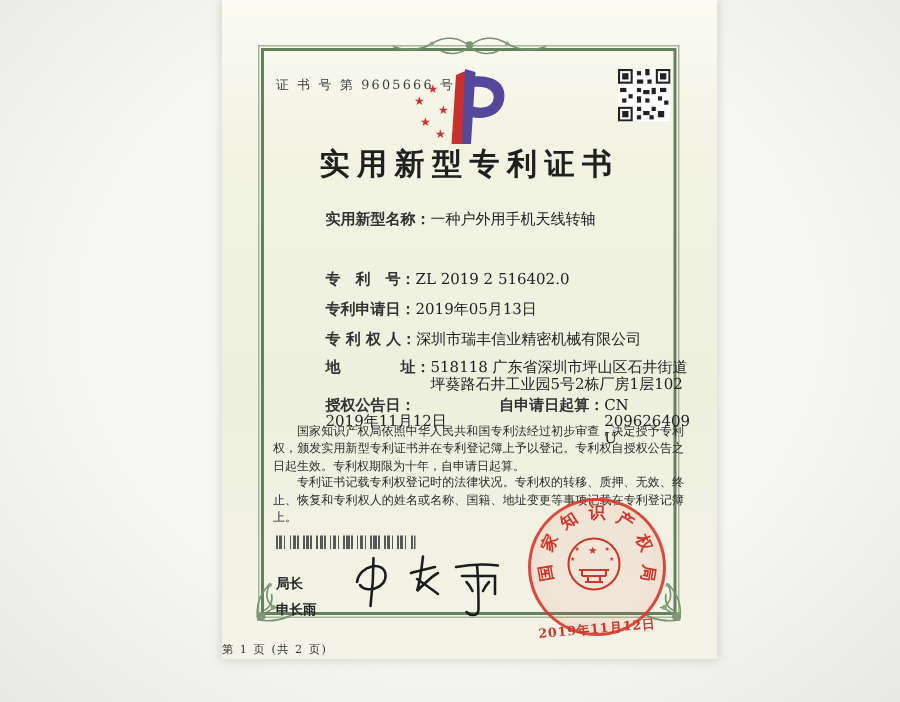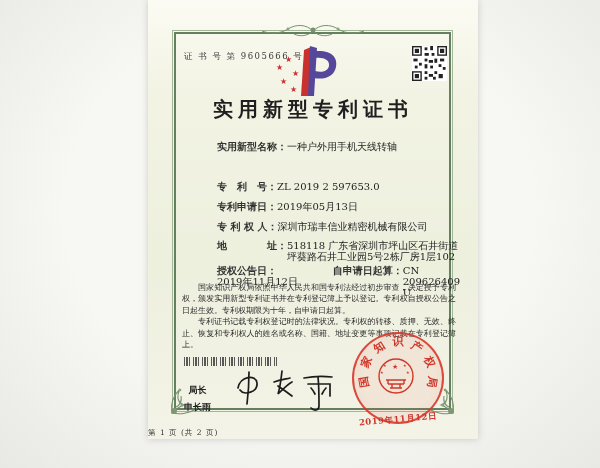--- a/index.html
+++ b/index.html
@@ -45,21 +45,21 @@
 
   .paras{position:absolute;left:34px;width:274px;top:282px;font-size:8px;
     line-height:11.4px;text-align:justify;color:#2b2b2b;}
   .paras p{margin:0;text-indent:2em;}
 
   .barcode{position:absolute;left:36px;top:357px;width:93px;height:9px;opacity:.85;
     background:repeating-linear-gradient(90deg,
       #3d3d3d 0,#3d3d3d 1px,transparent 1px,transparent 2px,
       #3d3d3d 2px,#3d3d3d 4px,transparent 4px,transparent 5px,
       #3d3d3d 5px,#3d3d3d 6px,transparent 6px,transparent 9px);}
-  .director{position:absolute;left:36px;top:382px;font-size:9px;line-height:17px;color:#222;font-weight:600;text-align:center;}
+  .director{position:absolute;left:36px;top:382px;font-size:9px;line-height:17px;color:#222;font-weight:600;}
   .signature{position:absolute;left:82px;top:366px;}
 
   .seal{position:absolute;left:200px;top:332px;width:100px;height:100px;}
   .seal-circle{position:absolute;left:4px;top:0;width:88px;height:88px;border-radius:50%;
     border:2.5px solid rgba(216,57,44,.9);
     background:radial-gradient(circle,rgba(230,80,65,.08) 55%,rgba(230,80,65,.16) 100%);}
   .seal-char{position:absolute;left:44px;top:38px;width:12px;height:12px;
     font-size:11px;font-weight:700;color:#d0372a;text-align:center;line-height:12px;}
   .sc0{transform:rotate(-100deg) translateY(-34px) }
   .sc1{transform:rotate(-66deg)  translateY(-34px) }
@@ -169,21 +169,21 @@
   </svg>
 
   <div class="title">实用新型专利证书</div>
 
   <div class="row r0">
     <span class="lab">实用新型名称：</span>
     <span class="val">一种户外用手机天线转轴</span>
   </div>
   <div class="row r2">
     <span class="lab">专　利　号：</span>
-    <span class="val">ZL 2019 2 597653.0</span>
+    <span class="val">ZL 2019 2 516402.0</span>
   </div>
   <div class="row r3">
     <span class="lab">专利申请日：</span>
     <span class="val">2019年05月13日</span>
   </div>
   <div class="row r4">
     <span class="lab">专 利 权 人：</span>
     <span class="val">深圳市瑞丰信业精密机械有限公司</span>
   </div>
   <div class="row r5">

